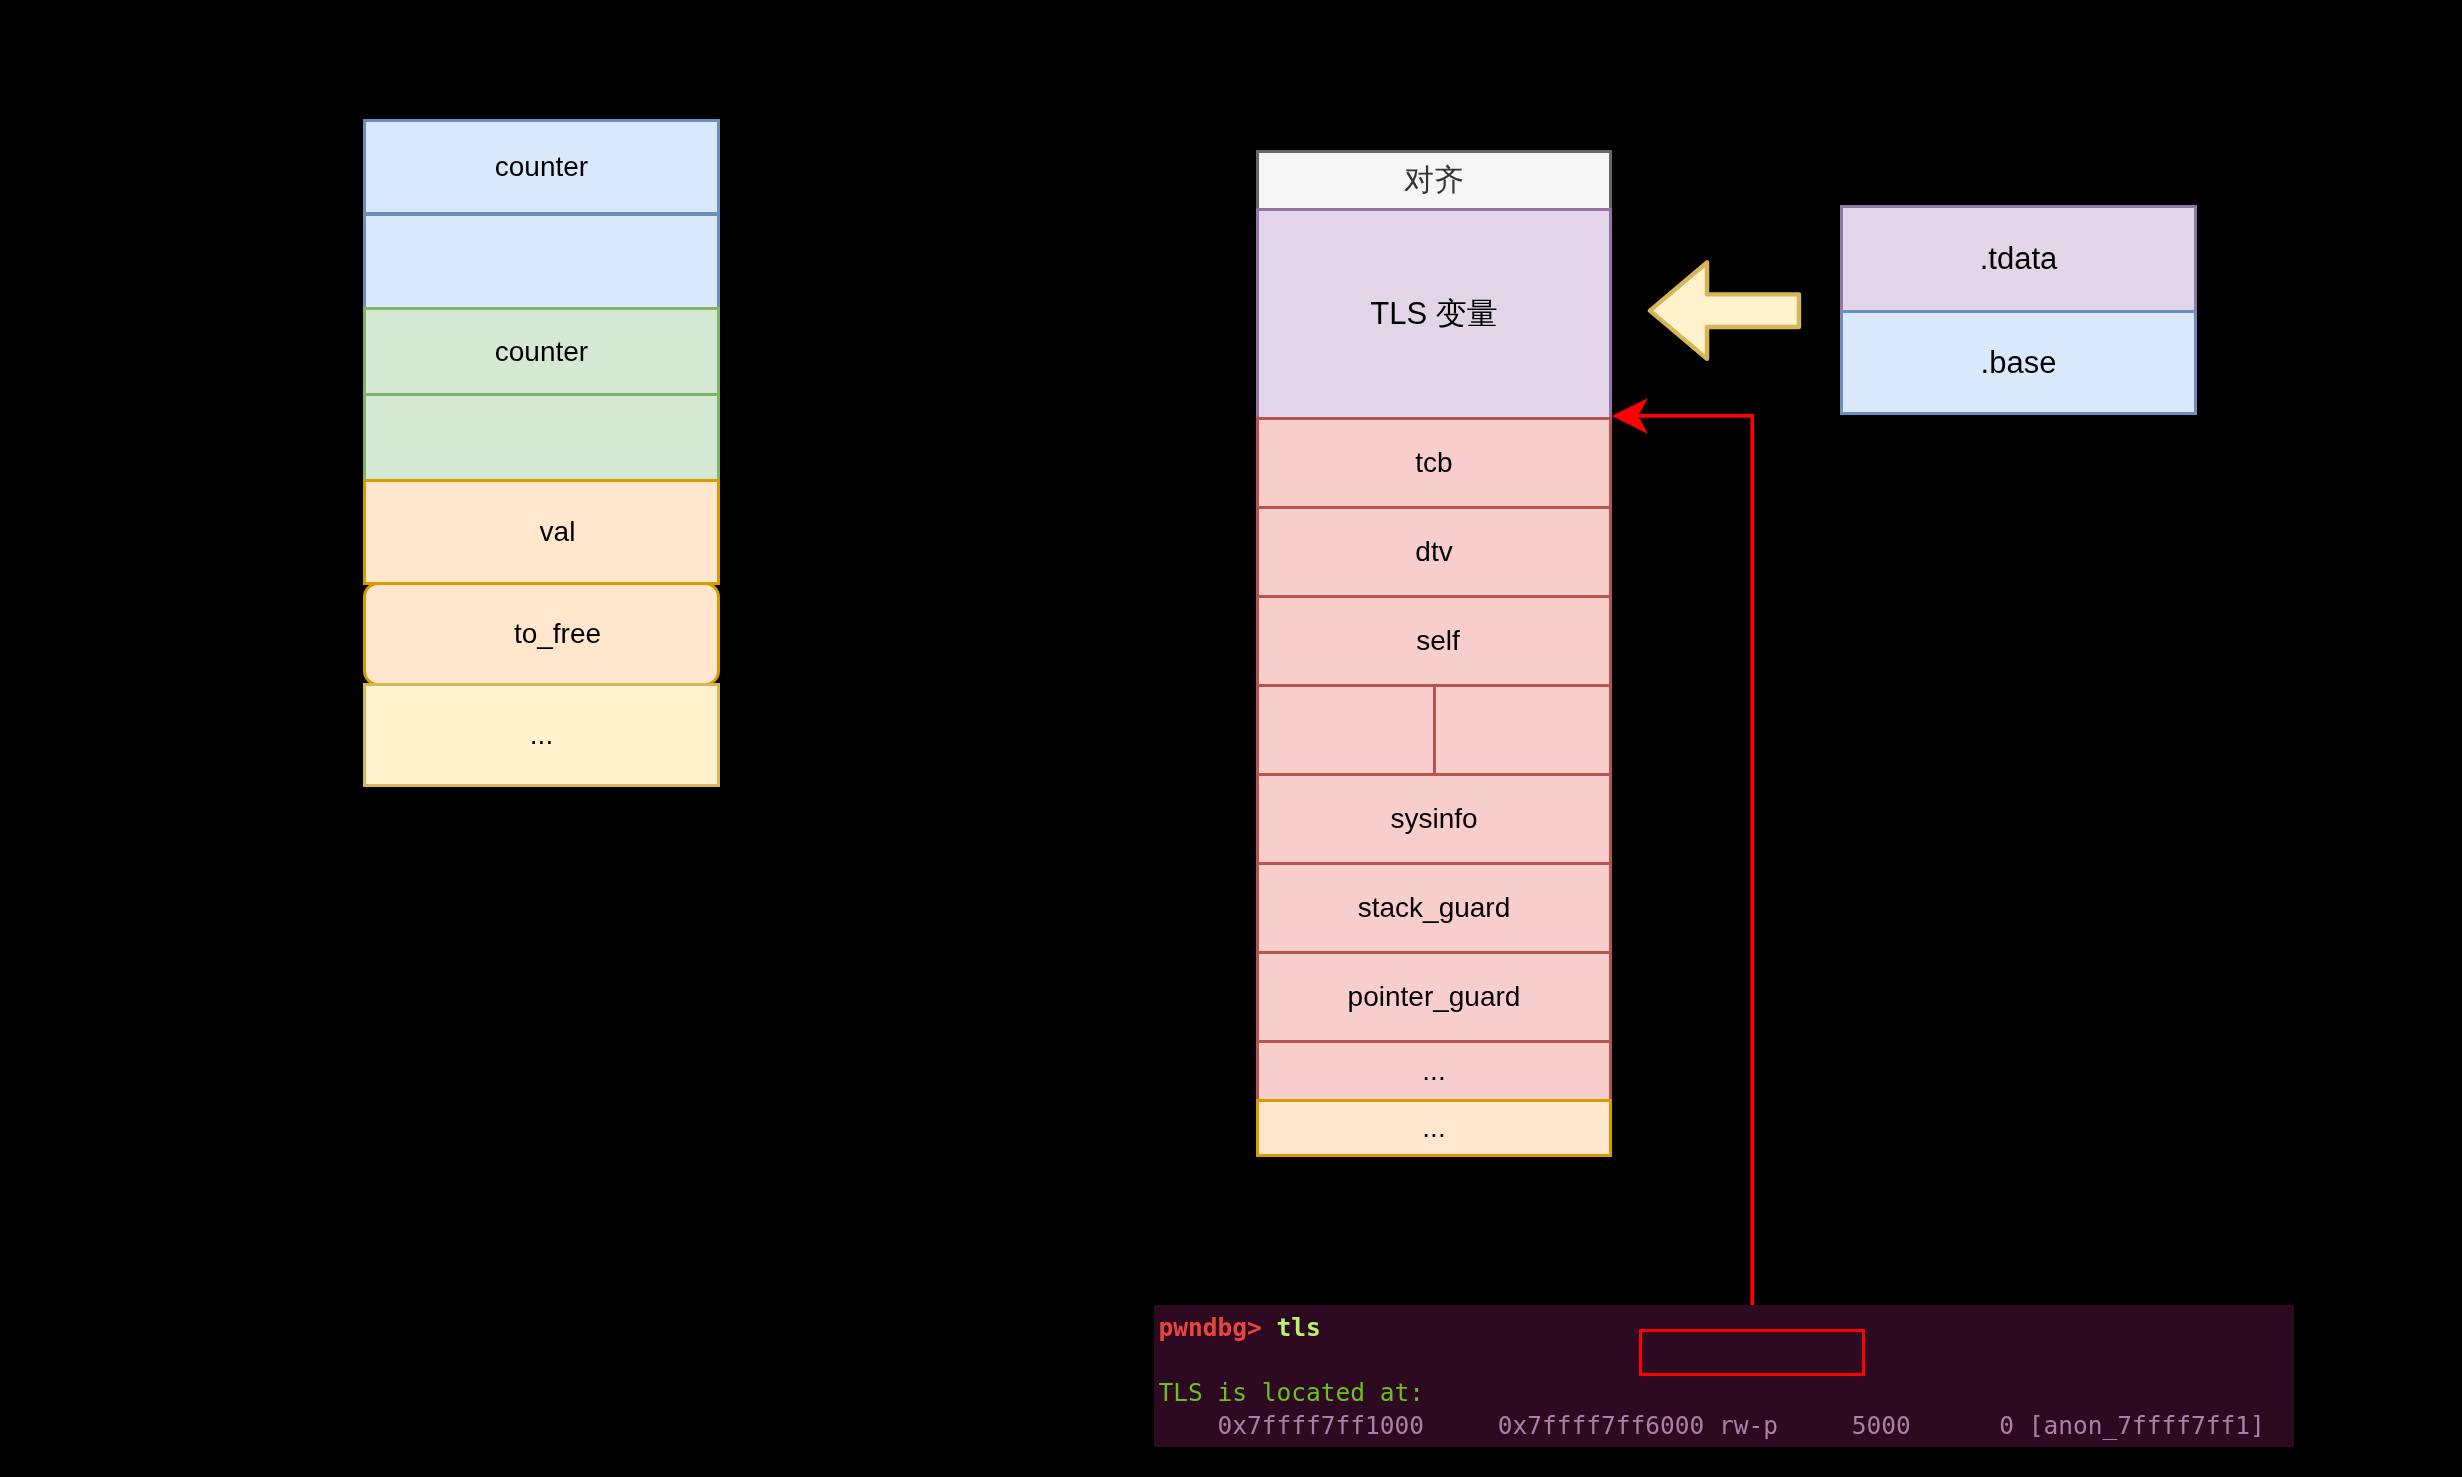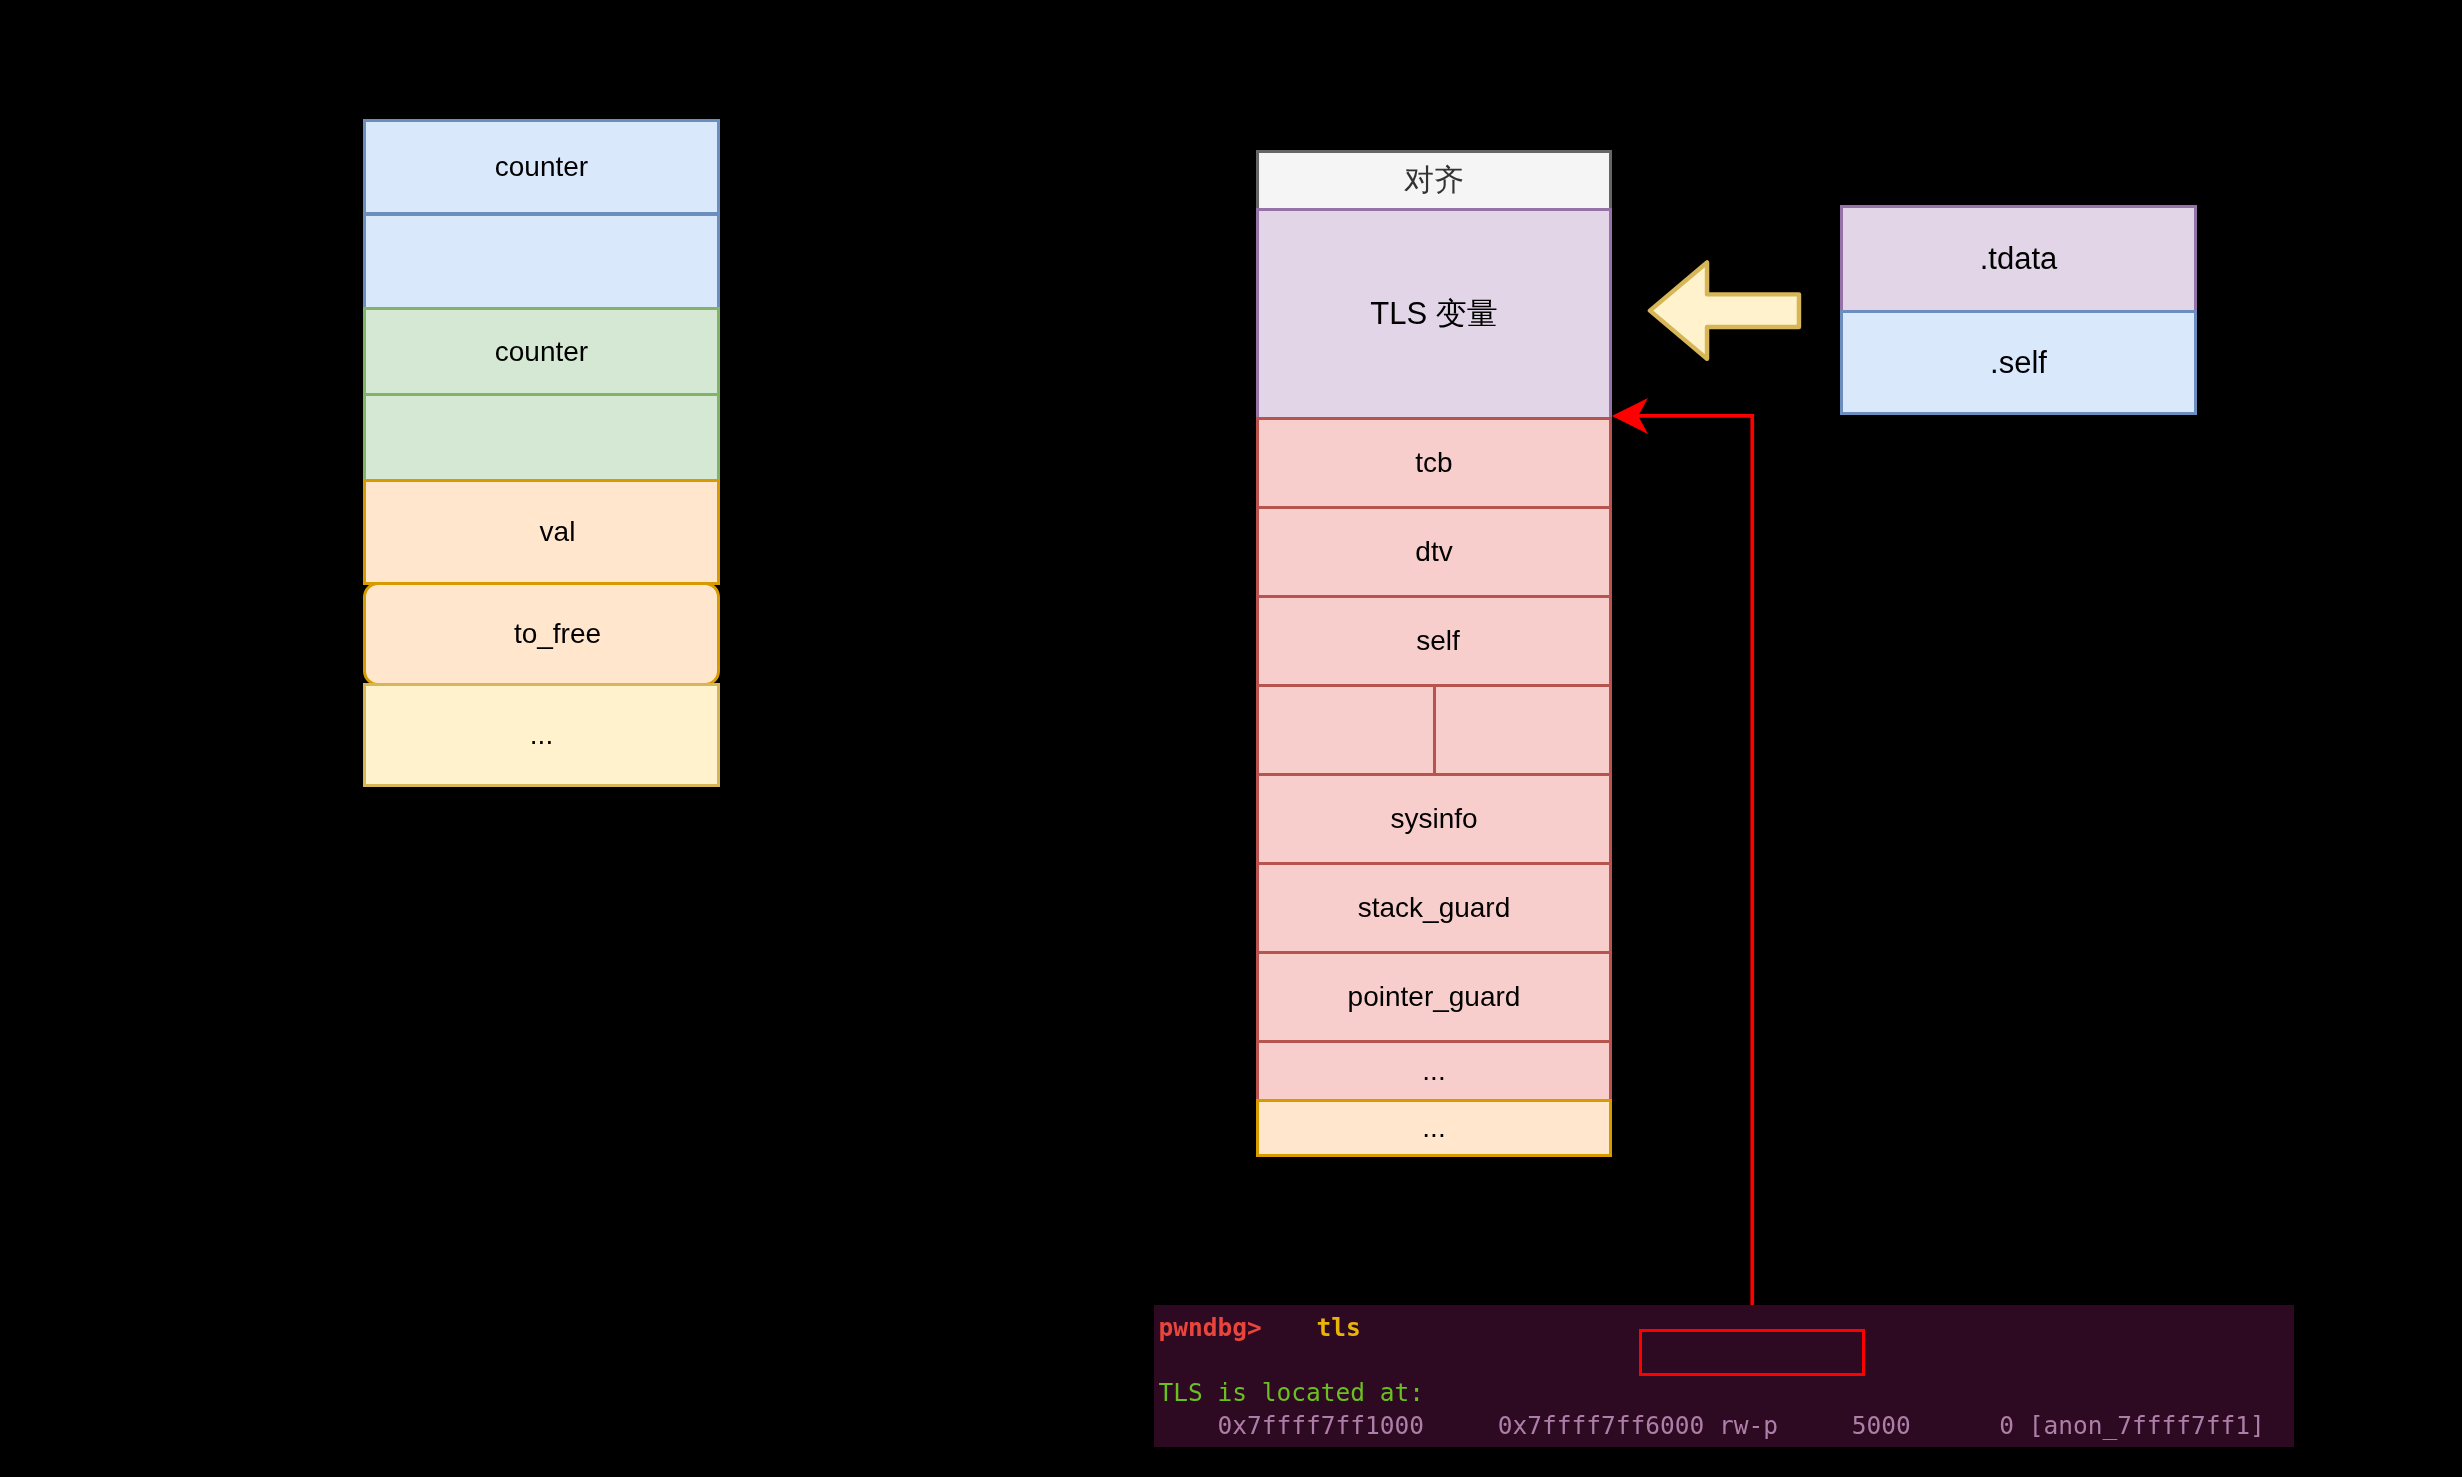--- a/index.html
+++ b/index.html
@@ -32,21 +32,21 @@
   }
   #overlay{position:absolute;left:0;top:0;pointer-events:none;}
   #terminal{
     position:absolute;left:1154px;top:1305px;width:1140px;height:142px;
     background:#2e0a22;overflow:hidden;
     font-family:"DejaVu Sans Mono","Liberation Mono",monospace;
     font-size:24.5px;line-height:33px;white-space:pre;
   }
   #terminal .tline{position:absolute;left:4.5px;height:33px;}
   .t-red{color:#e8453c;font-weight:bold;}
-  .t-white{color:#eab308;font-weight:bold;margin-left:40px;}
+  .t-white{color:#bef264;font-weight:bold;}
   .t-green{color:#6cbf21;}
   .t-purple{color:#ad7fa8;}
   #addr-box{
     position:absolute;left:1639px;top:1329px;width:226px;height:47px;
     border:3.7px solid #ff0000;box-sizing:border-box;background:transparent;
   }
 </style>
 </head>
 <body>
 
@@ -109,21 +109,21 @@
   <div class="cell" style="left:1256px;top:1099px;width:356px;height:58px;background:#ffe6cc;border-color:#d79b00;">
       <span>...</span>
     </div>
 </div>
 
 <div>
   <div class="cell purple big" style="left:1840px;top:205px;width:357px;height:108px;">
       <span>.tdata</span>
     </div>
   <div class="cell blue big" style="left:1840px;top:310px;width:357px;height:105px;">
-      <span>.self</span>
+      <span>.base</span>
     </div>
 </div>
 
 <svg id="overlay" width="2462" height="1477" viewBox="0 0 3320 1992">
 
   <polygon points="2225,419 2302,354 2302,397 2426,397 2426,441 2302,441 2302,484" fill="#fff2cc" stroke="#d6b656" stroke-width="6" stroke-linejoin="round"></polygon>
 
   <polyline points="2185,561 2363,561 2363,1790" fill="none" stroke="#ff0000" stroke-width="5"></polyline>
   <path d="M 2176,561 L 2220,539 L 2208,561 L 2220,583 Z" fill="#ff0000" stroke="#ff0000" stroke-width="2"></path>
 </svg>

